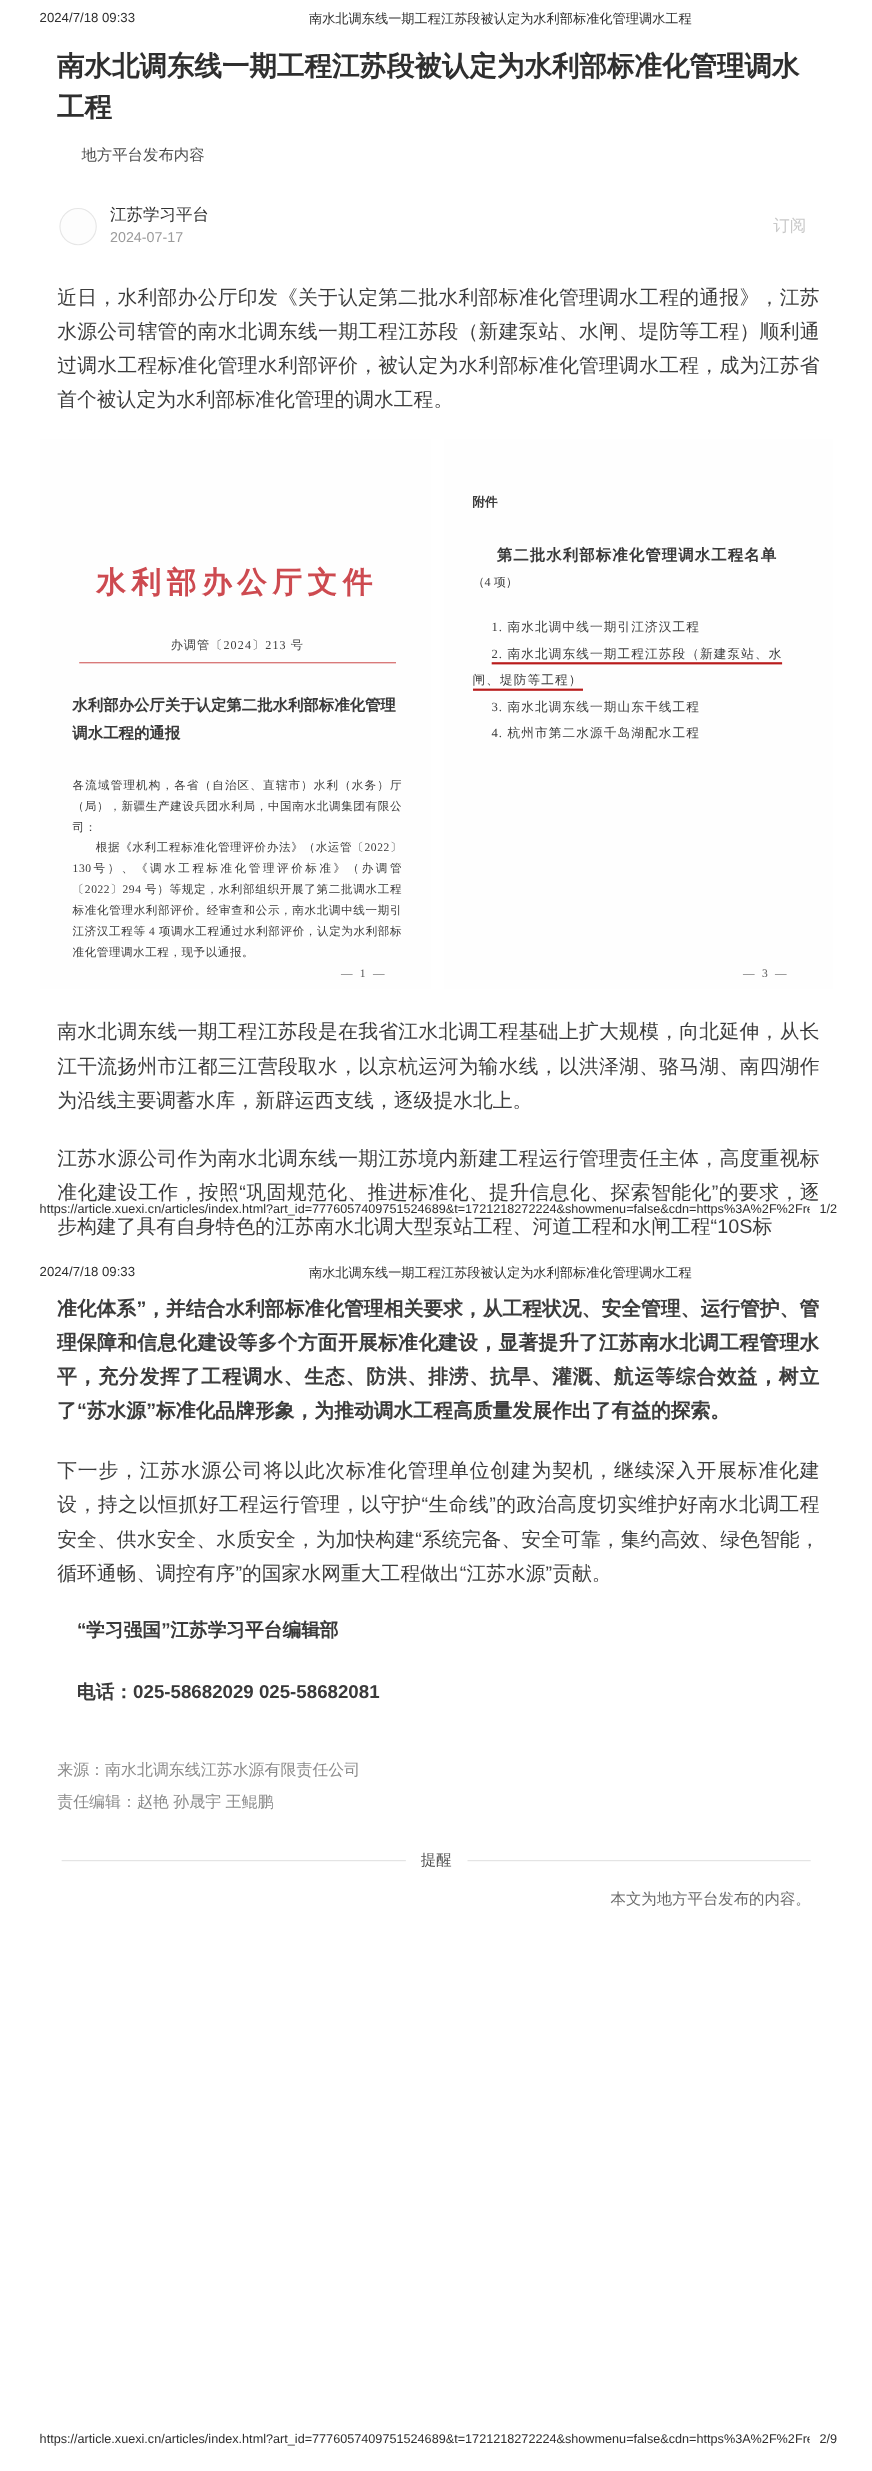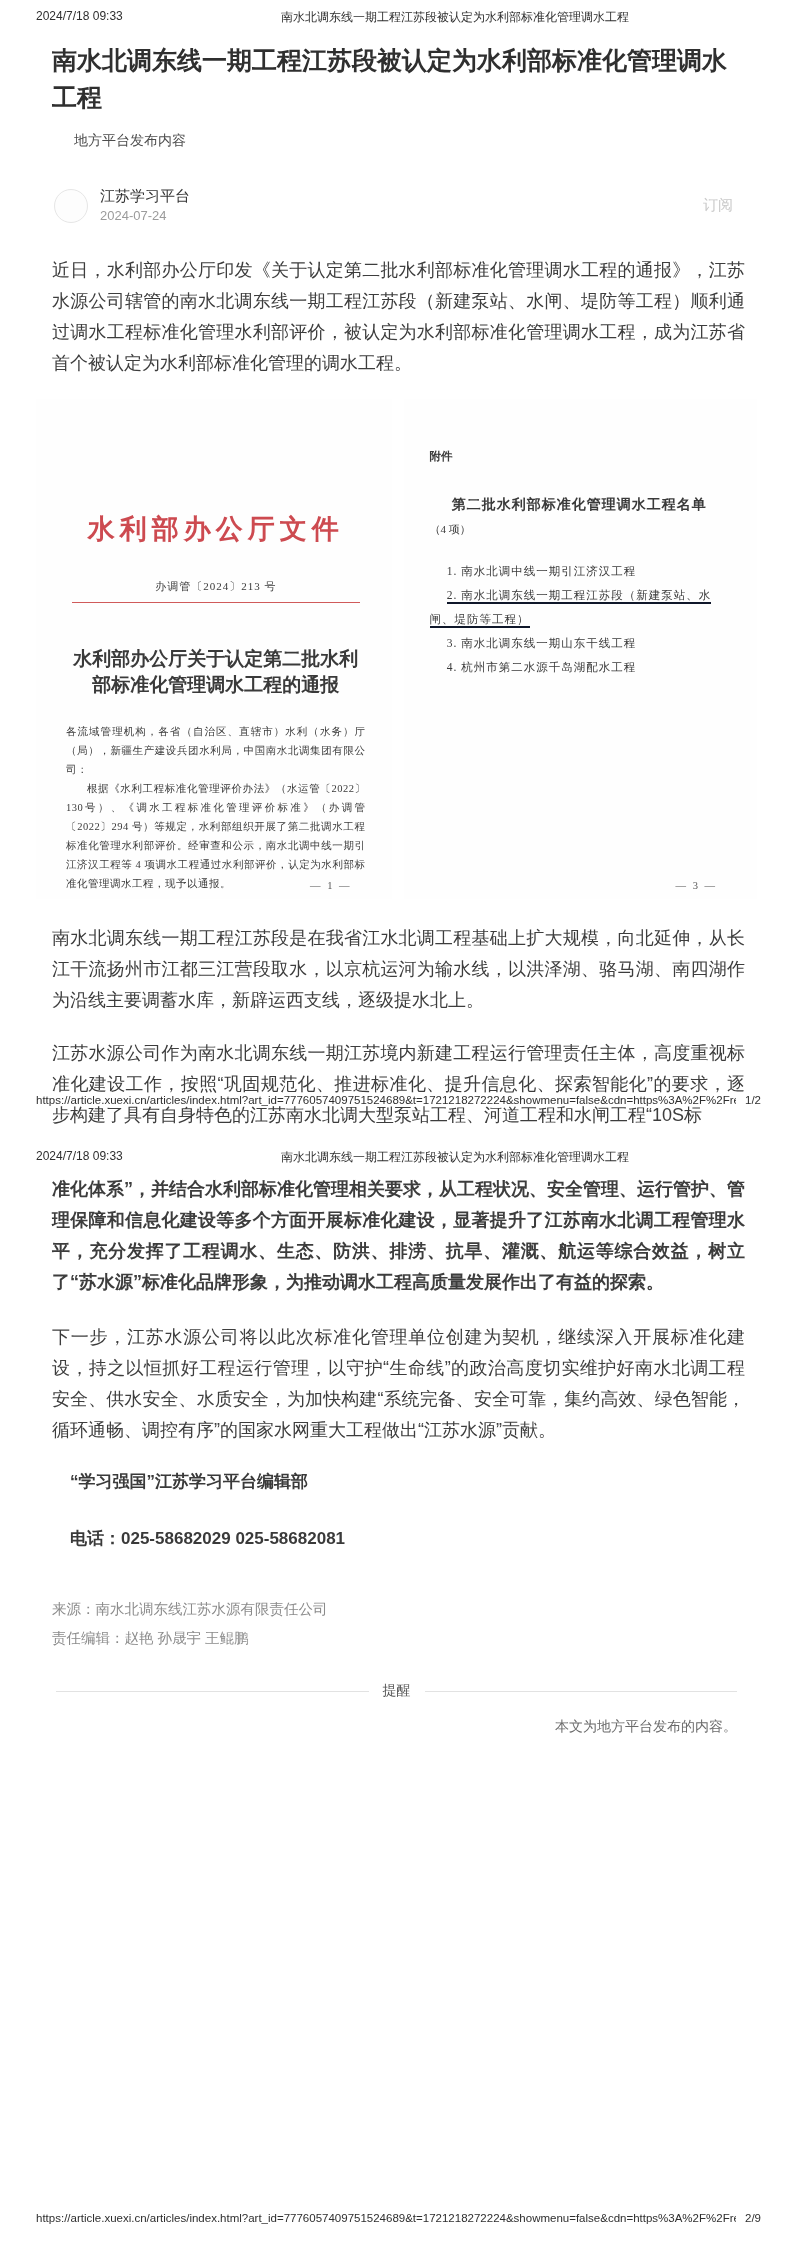--- a/index.html
+++ b/index.html
@@ -71,33 +71,33 @@
   }
   .doc-left { padding:112px 26px 0 30px; }
   .doc-right { padding:50px 28px 0 26px; }
   .doc-red-header {
     text-align:center; font-size:27px; font-weight:700;
     color:#cd4a50; letter-spacing:5px; white-space:nowrap;
   }
   .doc-number { margin-top:32px; text-align:center; font-size:11px; letter-spacing:1px; }
   .doc-red-line { margin:8px auto 0 auto; width:96%; border-top:1.5px solid #d05a5a; }
   .doc-title-sm {
-    margin-top:43px; text-align:center; font-size:19px; font-weight:700; line-height:26px;
+    margin-top:26px; font-size:14px; font-weight:700; line-height:26px;
   }
   .doc-body { margin-top:24px; font-size:10.5px; line-height:19px; text-align:justify; letter-spacing:0.5px; }
   .doc-body .indent { text-indent:2em; }
   .doc-pageno {
     position:absolute; bottom:8px; right:40px; font-size:10.5px; letter-spacing:2px; color:#555;
   }
   .doc-attach-label { font-size:11.5px; font-weight:700; }
   .doc-list-title { margin-top:32px; text-align:center; font-size:14px; font-weight:700; letter-spacing:1px; }
   .doc-list-count { margin-top:8px; font-size:11px;font-family:Liberation Serif, serif; }
   .doc-items { margin-top:22px; font-size:11.5px; line-height:24px; letter-spacing:1px; }
   .doc-item { text-indent:1.5em; }
-  .underline-red { border-bottom:2px solid #0f172a; padding-bottom:1px;text-align:center; }
+  .underline-red { border-bottom:2px solid #b91c1c; padding-bottom:1px;text-align:center; }
 
   
   .editorial-dept {
     margin:24px 48px 0 70px; font-size:17px; font-weight:700; color:#3a3a3a;
   }
   .editorial-phone {
     margin:34px 48px 0 70px; font-size:17px; font-weight:700; color:#3a3a3a;
   }
   .meta-source { margin:50px 48px 0 52px; font-size:14.5px; color:#8b8b8b; }
   .meta-editors { margin:10px 48px 0 52px; font-size:14.5px; color:#8b8b8b; }
@@ -119,21 +119,21 @@
   </div>
 
   <h1 class="article-title">南水北调东线一期工程江苏段被认定为水利部标准化管理调水工程</h1>
 
   <div class="article-subtitle">地方平台发布内容</div>
 
   <div class="publisher-row">
     <span class="avatar"></span>
     <span class="publisher-info">
       <div class="publisher-name">江苏学习平台</div>
-      <div class="publisher-date">2024-07-24</div>
+      <div class="publisher-date">2024-07-17</div>
     </span>
     <button class="subscribe-btn">订阅</button>
   </div>
 
   <p class="body-par par-1">近日，水利部办公厅印发《关于认定第二批水利部标准化管理调水工程的通报》，江苏水源公司辖管的南水北调东线一期工程江苏段（新建泵站、水闸、堤防等工程）顺利通过调水工程标准化管理水利部评价，被认定为水利部标准化管理调水工程，成为江苏省首个被认定为水利部标准化管理的调水工程。</p>
 
   <div class="doc-images">
 
     <div class="doc-scan doc-left">
       <div class="doc-red-header">水利部办公厅文件</div>

